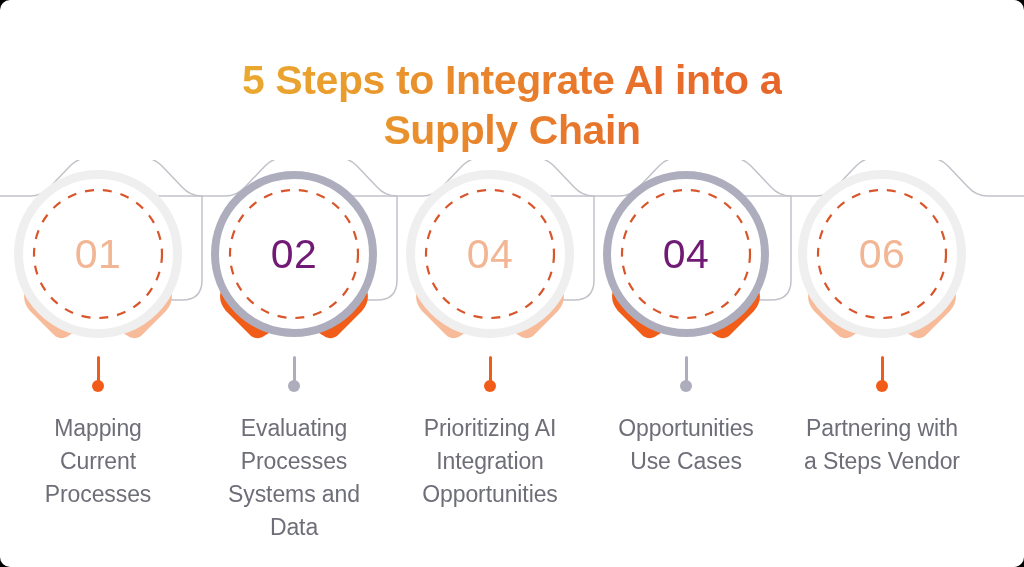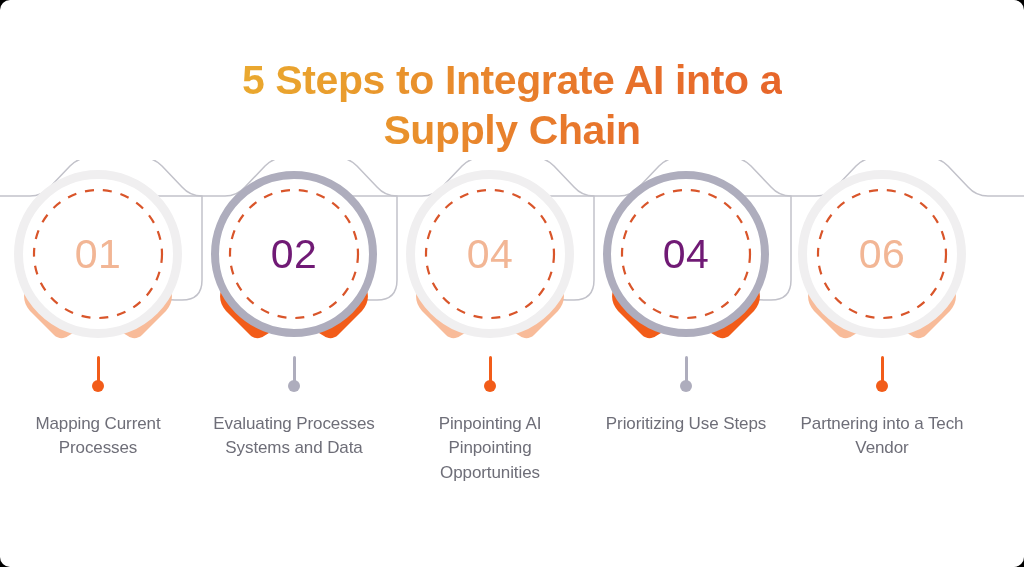--- a/index.html
+++ b/index.html
@@ -167,21 +167,21 @@
     border-radius: 50%;
   }
 
   
   .label {
     margin-top: 20px;
     width: 165px;
     text-align: center;
     color: #6e6e78;
     font-family: "Liberation Sans", sans-serif;
-    font-size: 17px;
+    font-size: 23px;
     line-height: 1.43;
     letter-spacing: -0.1px;
   }
 </style>
 </head>
 <body>
 
 <div id="infographic">
 
   <div class="title-wrap">
@@ -267,55 +267,55 @@
         <div class="ring light"></div>
         <svg class="dashed" viewBox="0 0 134 134" xmlns="http://www.w3.org/2000/svg">
           <circle cx="67" cy="67" r="64" fill="none" stroke="#d9552a" stroke-width="2.2" stroke-dasharray="9 9" stroke-linecap="butt"></circle>
         </svg>
         <div class="num light">04</div>
       </div>
       <div class="stem">
         <div class="line" style="background:#f25c19"></div>
         <div class="dot" style="background:#f25c19"></div>
       </div>
-      <div class="label">Pinpointing AI Pinpointing Opportunities</div>
+      <div class="label">Prioritizing AI Integration Opportunities</div>
     </div>
 
     <div class="step">
       <div class="circle-zone">
         <svg class="hands" viewBox="0 0 152 60" xmlns="http://www.w3.org/2000/svg">
           <path d="M 6,4 C 0,12 1,22 8,30 L 32,54 C 36,58 42,58 46,55 L 71,40 C 74,38 74,34 71,34 L 34,34 C 28,34 24,30 22,24 L 18,8 C 16,1 10,-1 6,4 Z" fill="#f25c19"></path>
           <path d="M 146,4 C 152,12 151,22 144,30 L 120,54 C 116,58 110,58 106,55 L 81,40 C 78,38 78,34 81,34 L 118,34 C 124,34 128,30 130,24 L 134,8 C 136,1 142,-1 146,4 Z" fill="#f25c19"></path>
         </svg>
         <div class="ring active"></div>
         <svg class="dashed" viewBox="0 0 134 134" xmlns="http://www.w3.org/2000/svg">
           <circle cx="67" cy="67" r="64" fill="none" stroke="#d9552a" stroke-width="2.2" stroke-dasharray="9 9" stroke-linecap="butt"></circle>
         </svg>
         <div class="num active">04</div>
       </div>
       <div class="stem">
         <div class="line" style="background:#aeadbd"></div>
         <div class="dot" style="background:#aeadbd"></div>
       </div>
-      <div class="label">Prioritizing Use Steps</div>
+      <div class="label">Opportunities Use Cases</div>
     </div>
 
     <div class="step">
       <div class="circle-zone">
         <svg class="hands" viewBox="0 0 152 60" xmlns="http://www.w3.org/2000/svg">
           <path d="M 6,4 C 0,12 1,22 8,30 L 32,54 C 36,58 42,58 46,55 L 71,40 C 74,38 74,34 71,34 L 34,34 C 28,34 24,30 22,24 L 18,8 C 16,1 10,-1 6,4 Z" fill="#f8bb99"></path>
           <path d="M 146,4 C 152,12 151,22 144,30 L 120,54 C 116,58 110,58 106,55 L 81,40 C 78,38 78,34 81,34 L 118,34 C 124,34 128,30 130,24 L 134,8 C 136,1 142,-1 146,4 Z" fill="#f8bb99"></path>
         </svg>
         <div class="ring light"></div>
         <svg class="dashed" viewBox="0 0 134 134" xmlns="http://www.w3.org/2000/svg">
           <circle cx="67" cy="67" r="64" fill="none" stroke="#d9552a" stroke-width="2.2" stroke-dasharray="9 9" stroke-linecap="butt"></circle>
         </svg>
         <div class="num light">06</div>
       </div>
       <div class="stem">
         <div class="line" style="background:#f25c19"></div>
         <div class="dot" style="background:#f25c19"></div>
       </div>
-      <div class="label">Partnering into a Tech Vendor</div>
+      <div class="label">Partnering with a Steps Vendor</div>
     </div>
 
   </div>
 </div>
 
 </body></html>

